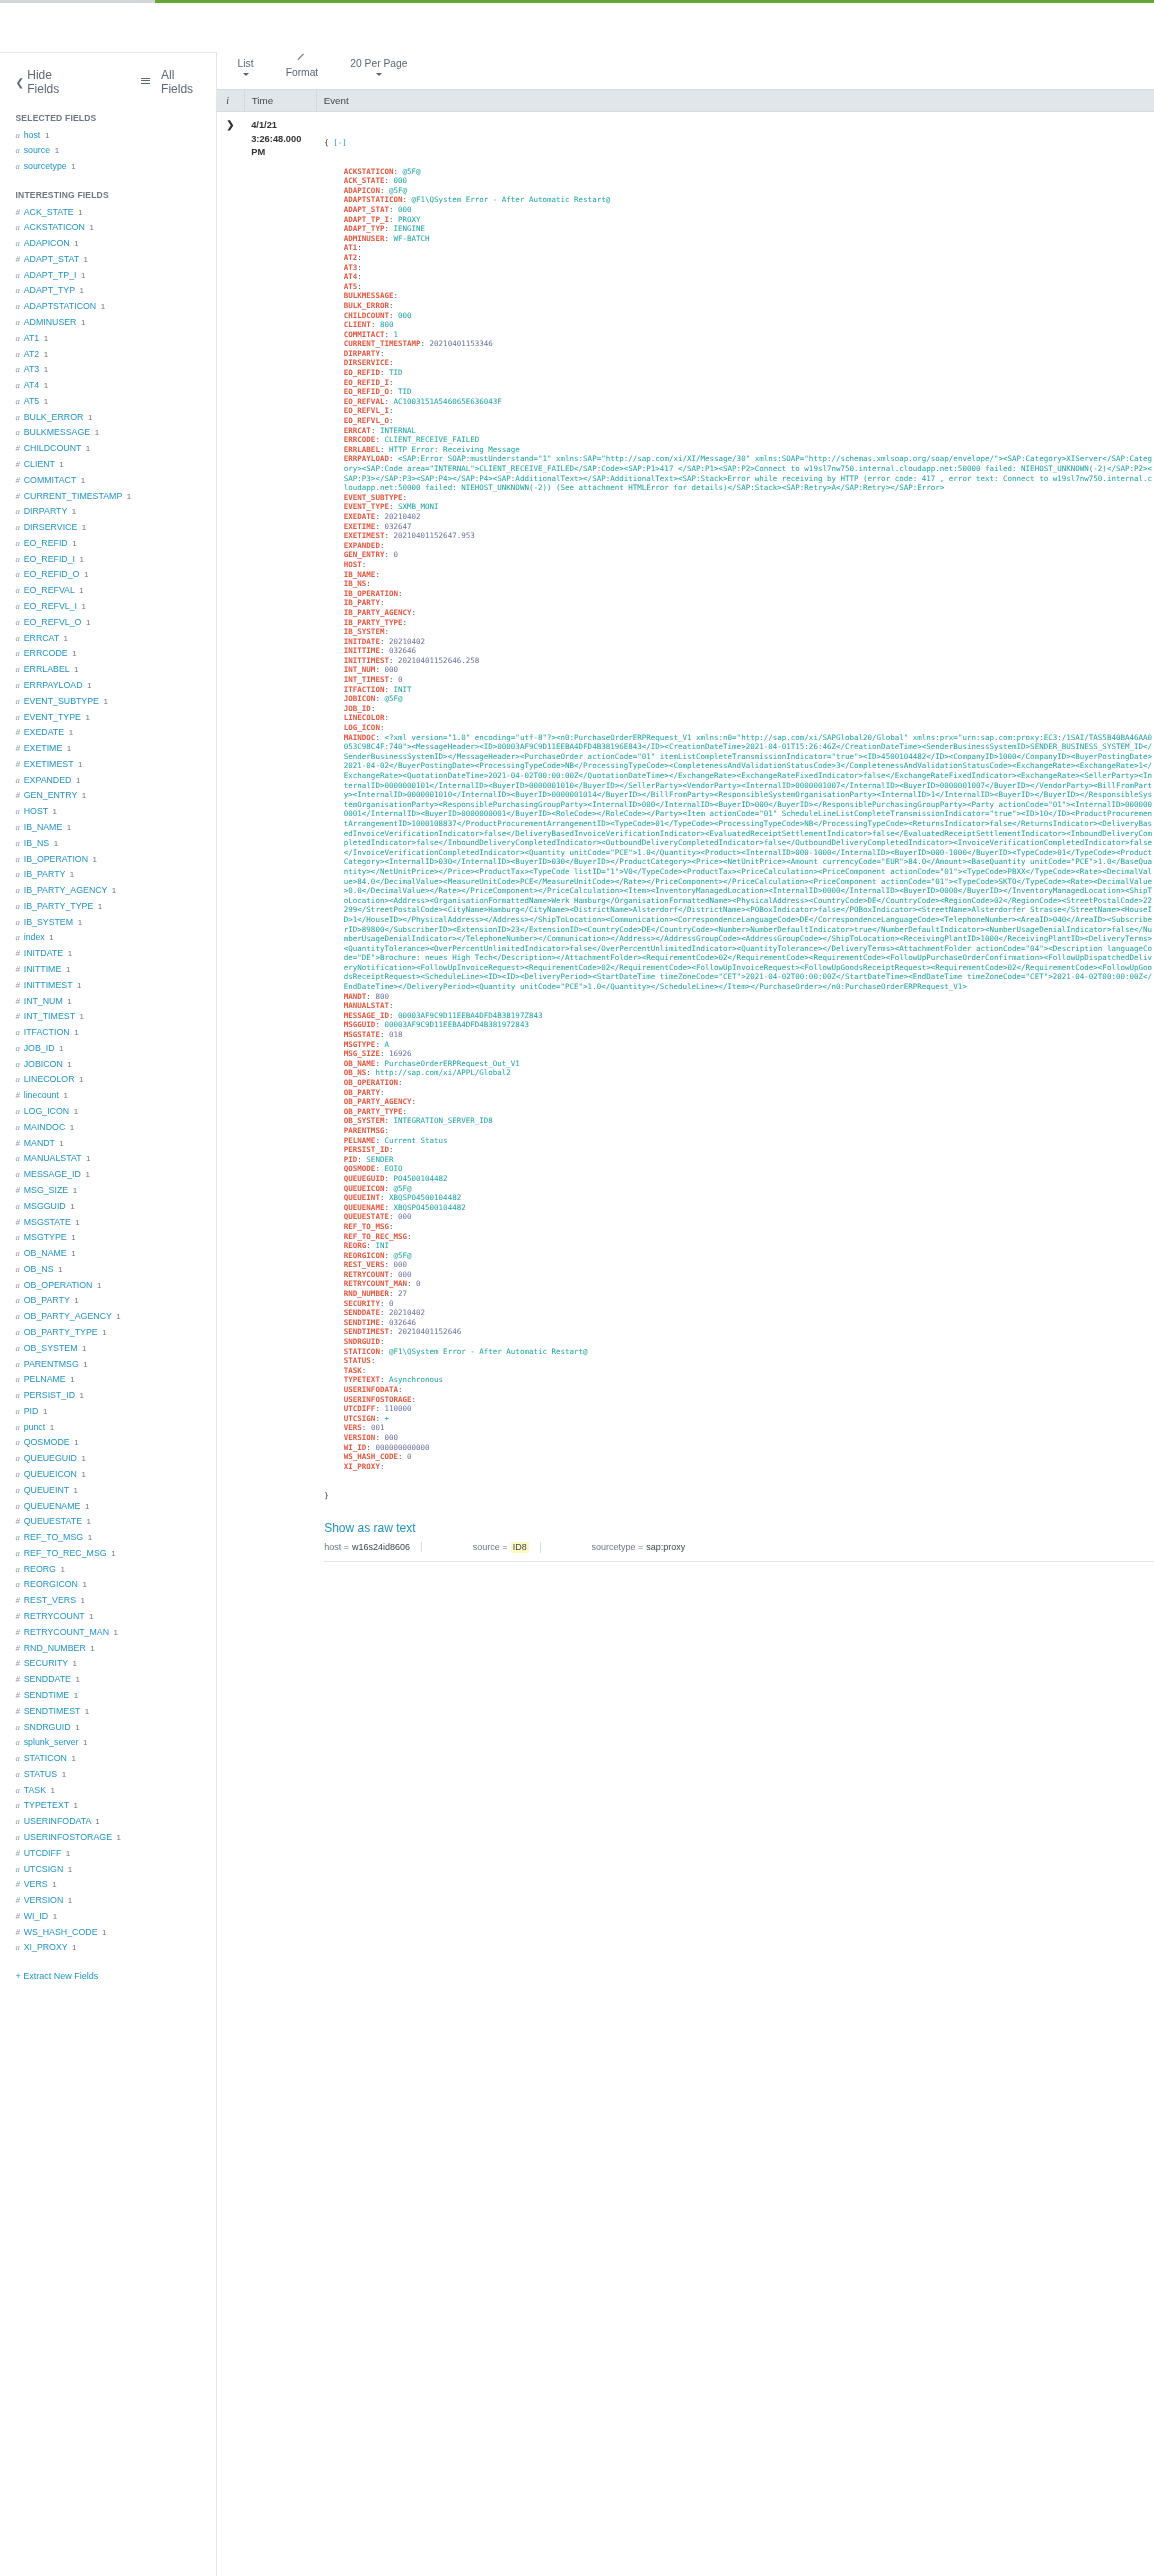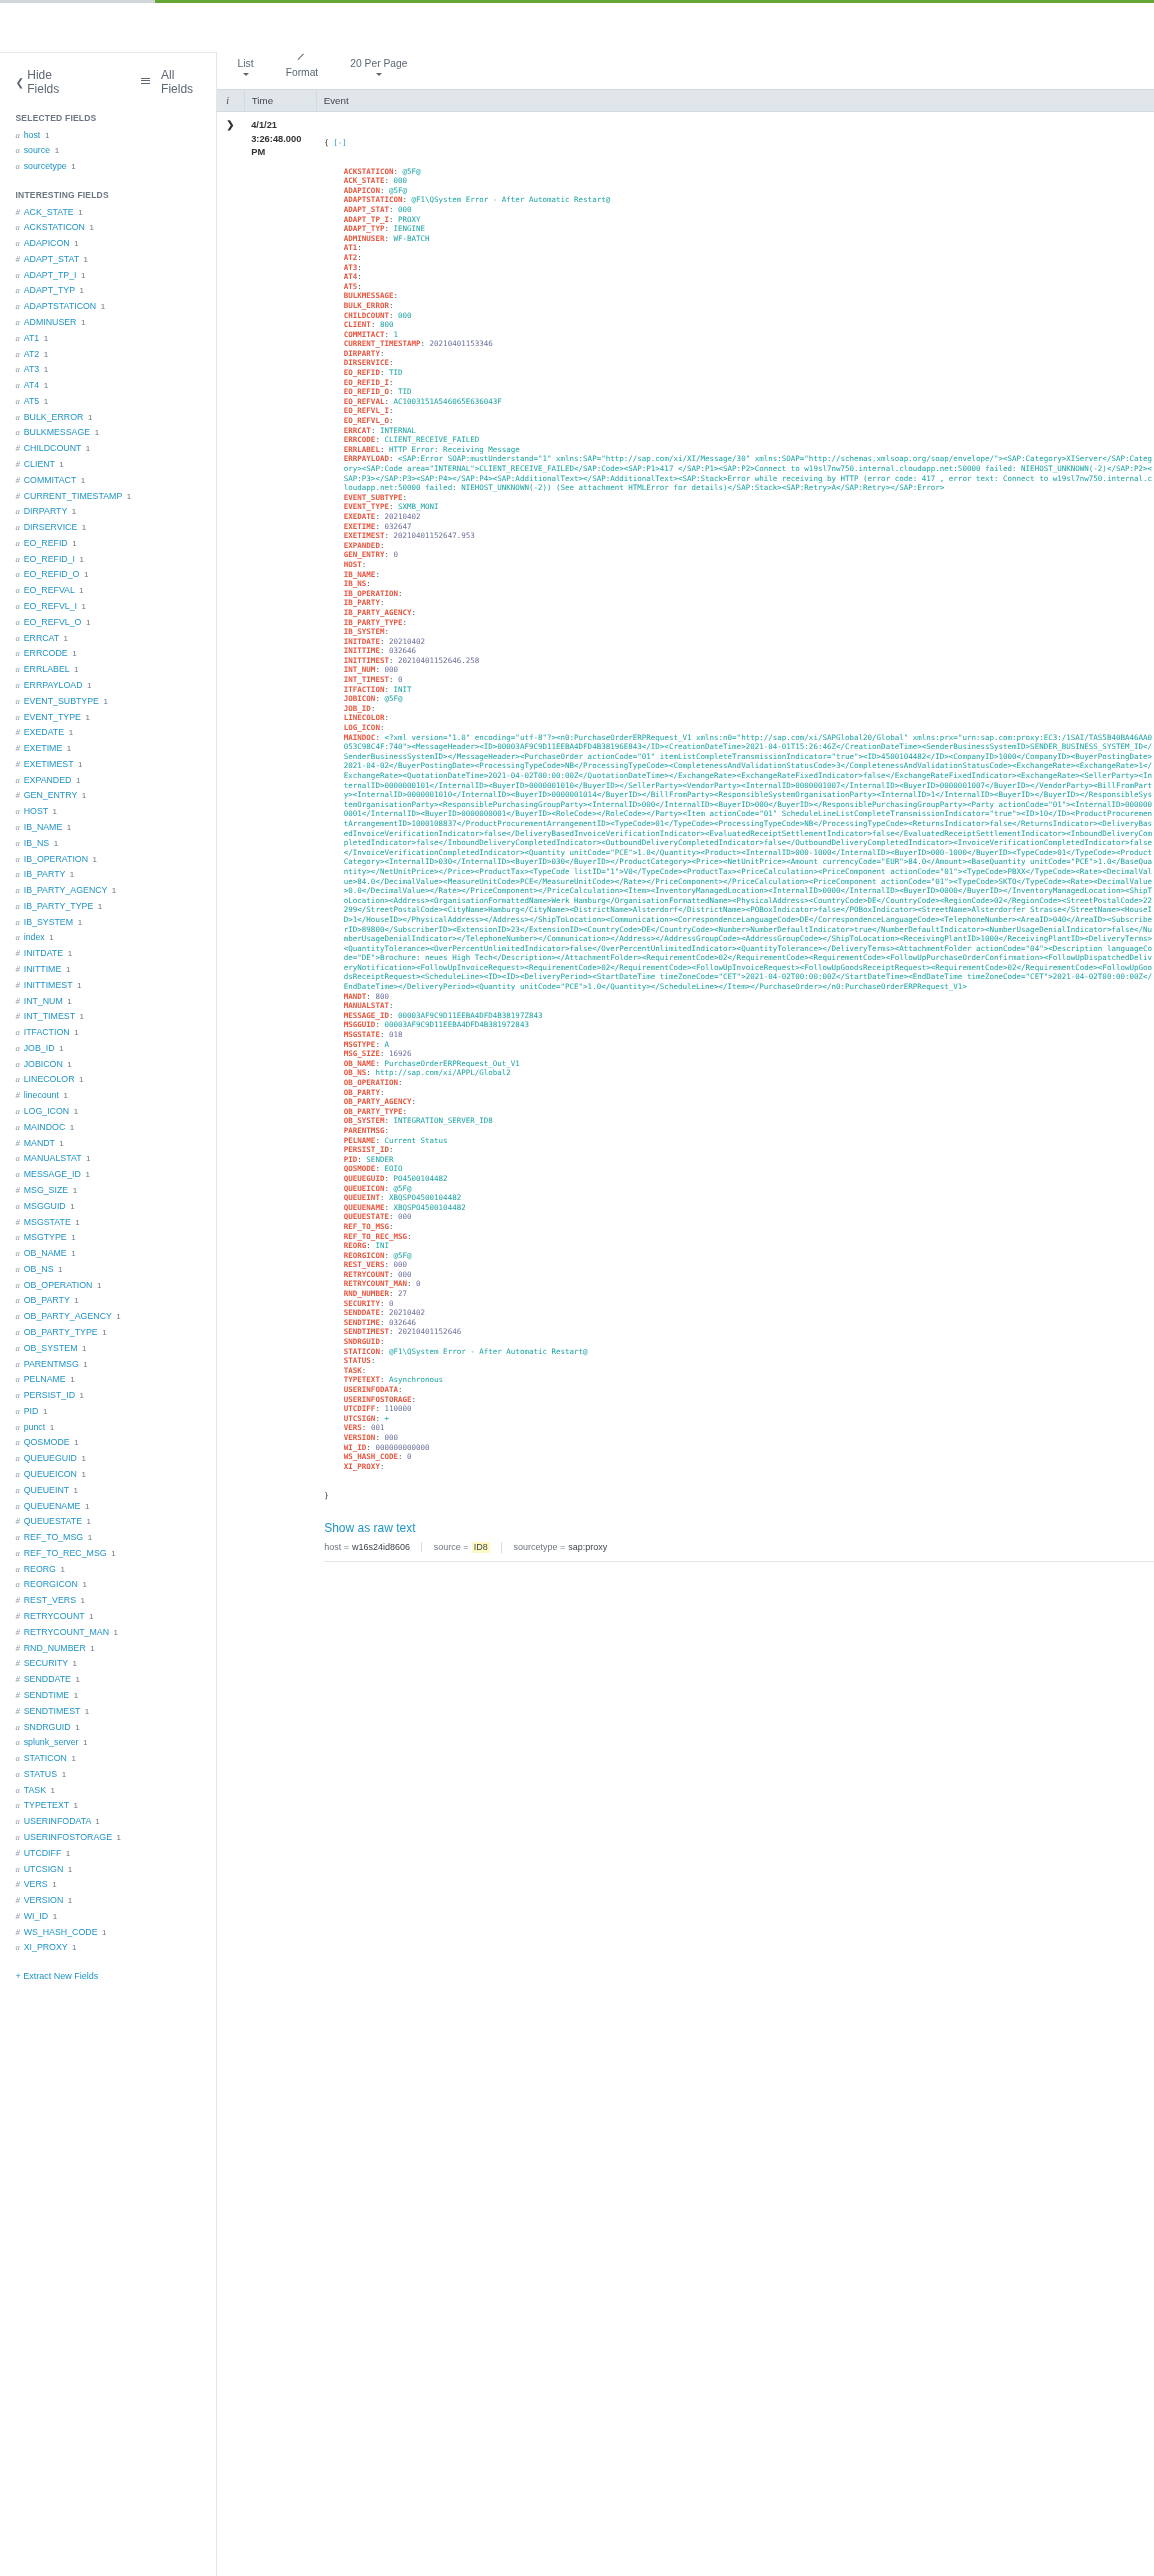--- a/index.html
+++ b/index.html
@@ -131,21 +131,21 @@
   .v-str { color:#1aa3a3; }
   .v-num { color:#6a6f9b; }
   .jrow { padding-left: 19.6px; }
   .jrow0 { padding-left: 0; }
 
   .showraw { font-size:12px; color:#1e93c6; margin: 2.1px 0 0 0; cursor:pointer; }
   .meta {
     margin-top: 6.2px;
     font-size: 9px;
     color:#6b7682;
-    display:flex; align-items:center;
+    display:flex; align-items:center;gap:39px;
   }
   .meta .mitem { padding-right: 11.3px; margin-right:11.3px; border-right:0.5px solid #d8dde2; display:flex; gap:3.1px; }
   .meta .mitem:last-child{ border-right:none; }
   .meta .mval { color:#40464c; }
   .meta .hl { background:#fef9c3; padding:0.5px 2.1px; color:#40464c; }
   .bottom-rule { border-top:0.5px solid #e1e6eb; margin-top: 8.2px; height:0.5px; }
 </style>
 </head>
 <body>
 

